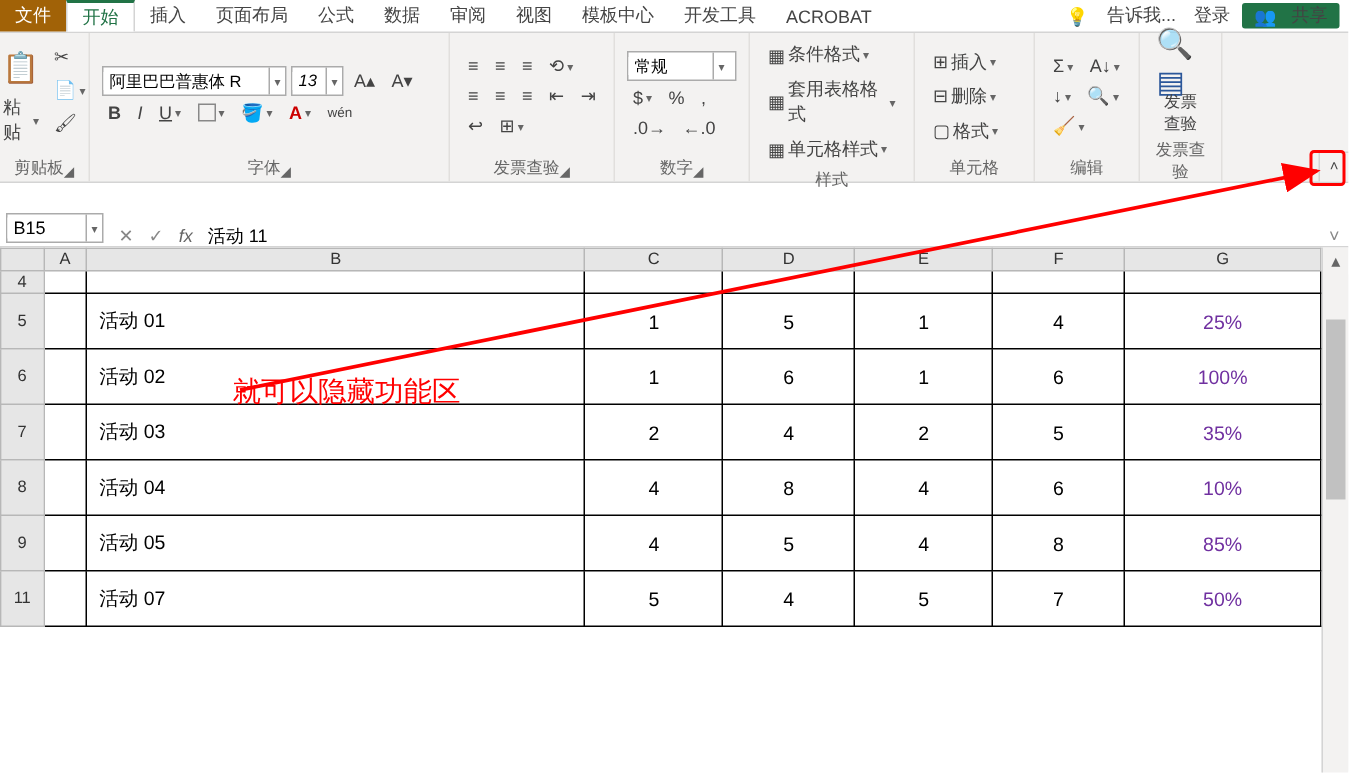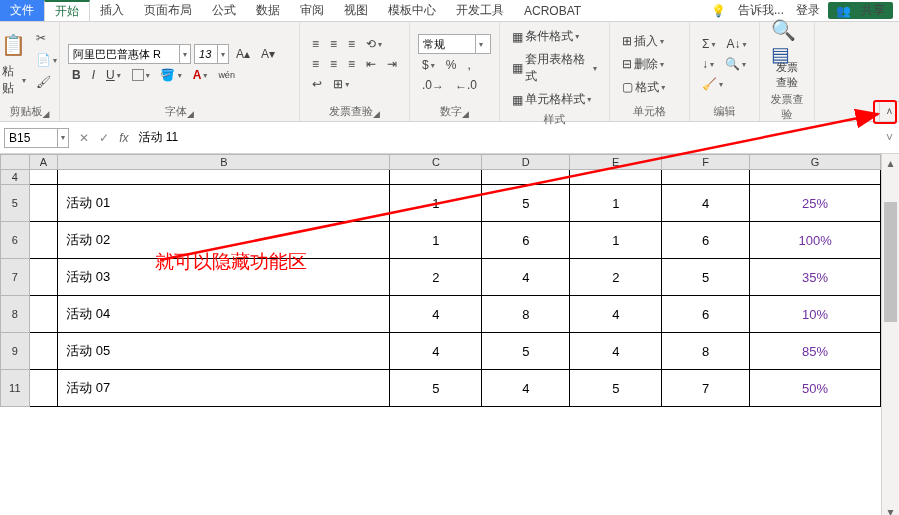--- a/index.html
+++ b/index.html
@@ -1,21 +1,21 @@
 <!DOCTYPE html>
 <html><head>
 <meta charset="utf-8">
 <style>
   * { box-sizing: border-box; margin: 0; padding: 0; font-family: "Microsoft YaHei", Arial, sans-serif; }
   body { width: 899px; height: 515px; overflow: hidden; background: #fff; font-size: 12px; color: #444; position: relative; }
   
   
   .tab-bar { display: flex; align-items: stretch; background: #fff; height: 22px; border-bottom: 1px solid #d4d4d4; }
   .tab { padding: 2px 10px; cursor: pointer; color: #444; display: flex; align-items: center; }
-  .tab.file { background: #3b82f6; color: #fff; }
+  .tab.file { background: #a16207; color: #fff; }
   .tab.active { background: #fff; color: #217346; border-top: 2px solid #217346; border-left:1px solid #d4d4d4; border-right:1px solid #d4d4d4; font-weight: 500; }
   .tab-spacer { flex: 1; }
   .tab-right { display: flex; align-items: center; gap: 4px; padding-right: 6px; }
   .tab-right span { color: #444; padding: 0 4px; }
   .share-btn { background: #217346; color: #fff; padding: 1px 6px; border-radius: 2px; display:flex; align-items:center; gap:2px;}
   .bulb { color:#555; }
 
   
   .ribbon { display: flex; background: #f3f2f1; border-bottom: 1px solid #d4d4d4; height: 100px; position: relative;}
   .group { border-right: 1px solid #e1dfdd; padding: 4px 8px 2px 8px; display: flex; flex-direction: column; justify-content: space-between; }
@@ -27,21 +27,21 @@
   .combo { display:inline-flex; align-items:center; border:1px solid #ababab; background:#fff; height:20px; }
   .combo input{ border:none; outline:none; font-size:11px; padding:0 4px; background:#fff;}
   .combo .dd-btn{ padding:0 3px; border-left:1px solid #ababab; height:100%; display:flex;align-items:center;}
   .big-icon { width:32px; height:32px; display:flex; align-items:center; justify-content:center; font-size:20px;}
   .collapse-btn{ position:absolute; bottom:0; right:0; width:20px;height:20px; border:1px solid #d4d4d4; border-bottom:none; border-right:none; background:#f3f2f1; display:flex;align-items:center;justify-content:center; cursor:pointer;}
   .collapse-highlight{ position:absolute; border:2px solid #ff0000; border-radius:3px; pointer-events:none;}
   .dialog-launcher{ font-size:9px; color:#666; align-self:flex-end; cursor:pointer;}
   .grp-row{display:flex;justify-content:center;align-items:center;}
   
   
-  .formula-bar{ display:flex; align-items:center; border-bottom:1px solid #d4d4d4; height:32px; background:#fff;}
+  .formula-bar{ display:flex; align-items:flex-end; border-bottom:1px solid #d4d4d4; height:43px; background:#fff;}
   .name-box{ border:1px solid #ababab; margin:2px 0 2px 4px; display:flex; align-items:center; height:20px;}
   .name-box input{ border:none; outline:none; width:52px; font-size:12px; padding:0 4px;}
   .name-box .dd-btn{ border-left:1px solid #ababab; height:100%; padding:0 3px; display:flex;align-items:center;}
   .fx-btns{ display:flex; align-items:center; gap:2px; margin:0 6px;}
   .fx-btns span{ color:#888; padding:0 4px; cursor:pointer;}
   .fx-label{ font-style:italic; color:#666; margin-right:6px;}
   .formula-input{ flex:1; border:none; outline:none; font-size:12px; padding:0 4px;}
   .formula-expand{padding:0 6px;color:#888;cursor:pointer;}
   
   

